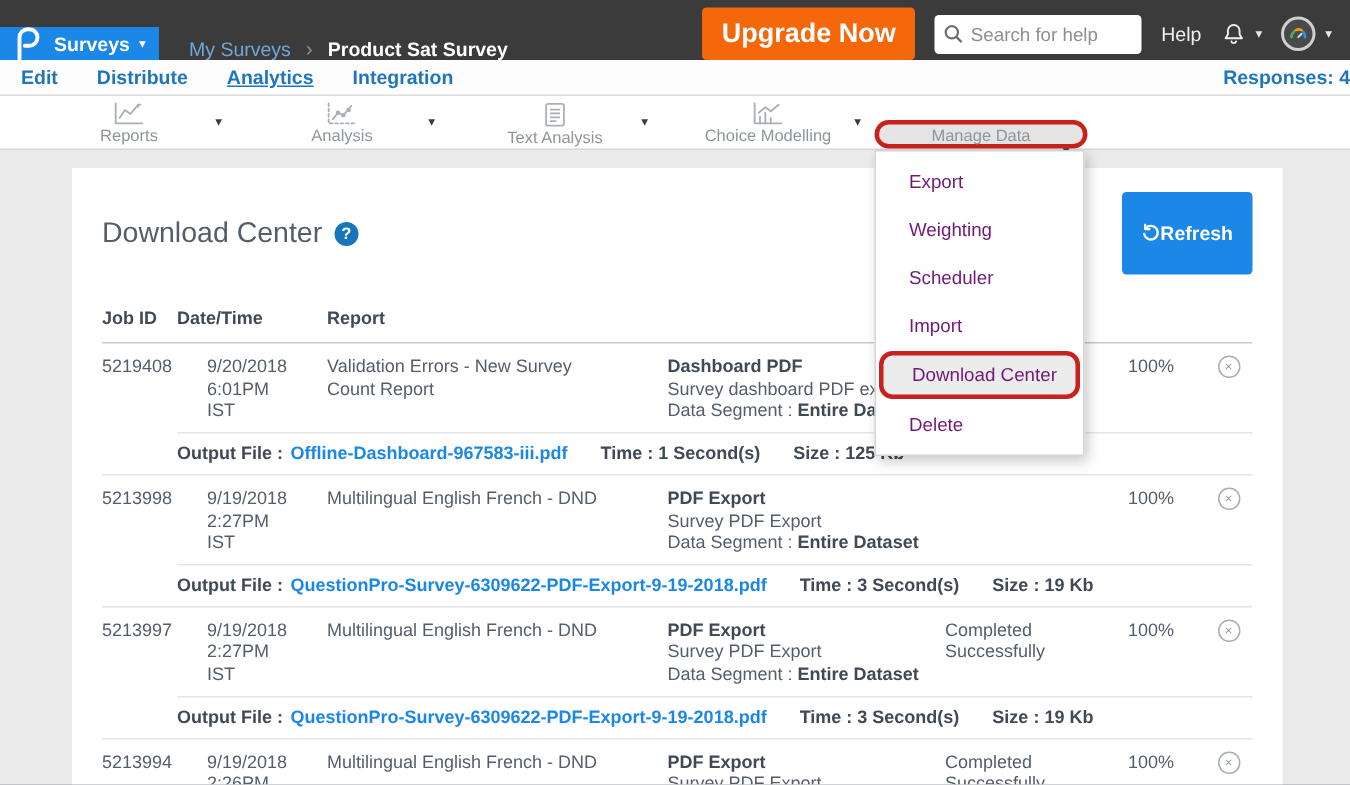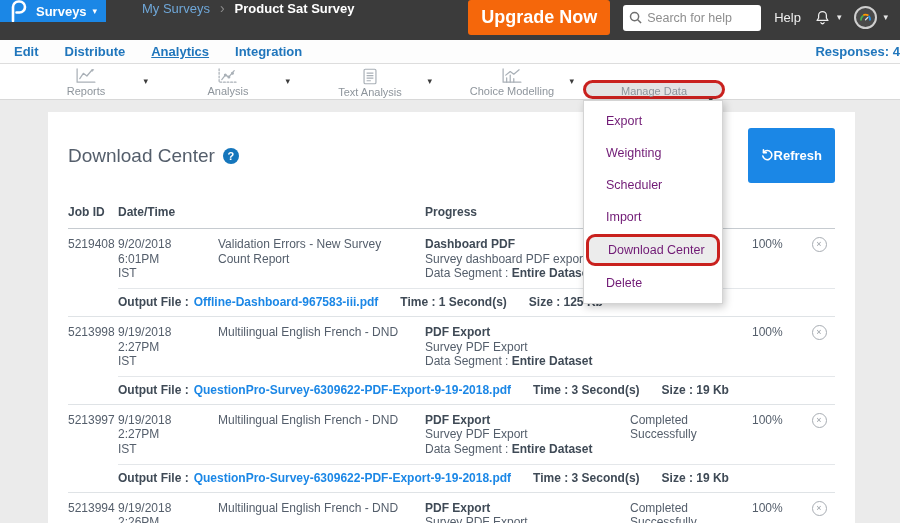--- a/index.html
+++ b/index.html
@@ -4,21 +4,21 @@
 <style>
   * { box-sizing: border-box; margin: 0; padding: 0; }
   html,body { background:#9aa0a6; }
   body { font-family: "Liberation Sans", sans-serif; }
   .screen {
     position: relative; width: 900px; height: 523px; overflow: hidden;
     background: var(--page-bg, #ebebeb); margin: 0 auto;
   }
 
   
-  .topbar { height: 40px; background: var(--topbar-dark, #3b3b3b); display: flex; align-items: flex-start; gap: 16px; }
+  .topbar { height: 40px; background: var(--topbar-dark, #3b3b3b); display: flex; align-items: flex-end; }
   .logo-block {
     width: 106px; background: var(--brand-blue, #1b87e6); color: #fff;
     display: flex; align-items: center; padding: 0 8px 0 10px; cursor: pointer;
   }
   .logo-block .qp-logo { width: 17px; height: 22px; margin-right: 9px; }
   .logo-block .menu-label { font-size: 13px; font-weight: 700; }
   .caret { font-size: 9px; line-height: 1; margin-left: 6px; color: inherit; }
   .breadcrumb { display: flex; align-items: center; gap: 10px; margin-left: 20px; font-size: 13px; }
   .crumb-parent { color: #6fa7d8; cursor: pointer; }
   .crumb-sep { color: #8d8d8d; font-size: 14px; }
@@ -104,21 +104,21 @@
   .grid-cols {
     display: grid;
     grid-template-columns: 50px 100px 207px 205px 122px 52px 30px;
   }
   .thead { padding: 6px 0 9px 0; border-bottom: 1px solid #c6cbd0; }
   .th { font-size: 12px; font-weight: 700; color: #3f4a56; }
 
   .job { border-bottom: 1px solid #dfe3e6; }
   .job-main { padding: 8px 0 7px 0; }
   .cell { font-size: 12px; color: #545e6b; line-height: 1.22; padding-right: 12px; }
-  .cell .block { display: block; }
+  .cell .block { display: block; margin-left: 20px; }
   .bold { font-weight: 700; color: #3f4a56; }
   .rep-name { font-weight: 700; color: #3f4a56; }
   .status-cell { padding-right: 34px; }
   .closec { display: flex; justify-content: center; padding-right: 0; }
   .circle-x {
     width: 15px; height: 15px; border: 1px solid #a8adb3; border-radius: 50%;
     color: #9aa0a6; font-size: 9px; display: inline-flex; align-items: center;
     justify-content: center; cursor: pointer; line-height: 1;
   }
   .job-output {
@@ -245,20 +245,21 @@
             <path d="M3.2 4.2a5.6 5.6 0 1 1-1 4.3"></path>
             <path d="M3 1v3.6h3.6" stroke-linejoin="round"></path>
           </svg>
           <span>Refresh</span>
         </button>
       </div>
 
       <div class="grid-cols thead">
         <span class="th">Job ID</span>
         <span class="th">Date/Time</span>
+        <span class="th">Report</span>
         <span class="th"></span>
         <span class="th">Progress</span>
         <span class="th"></span>
       </div>
 
       <div class="job">
         <div class="grid-cols job-main">
           <span class="cell">5219408</span>
           <span class="cell">
             <span class="block">9/20/2018 6:01PM</span>

